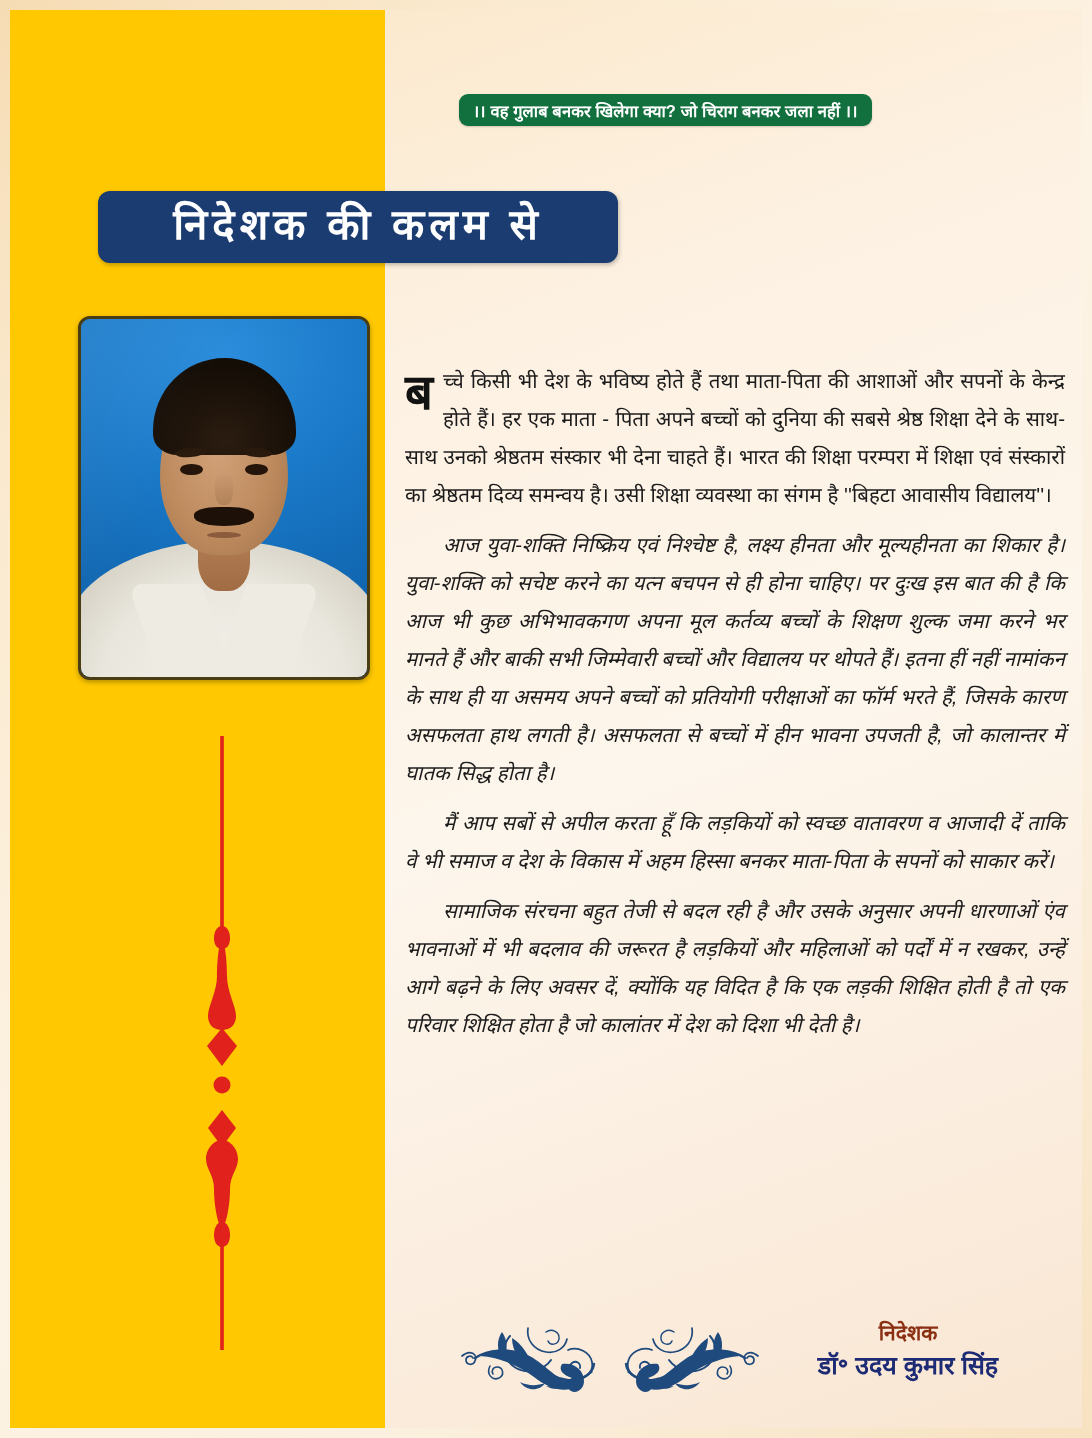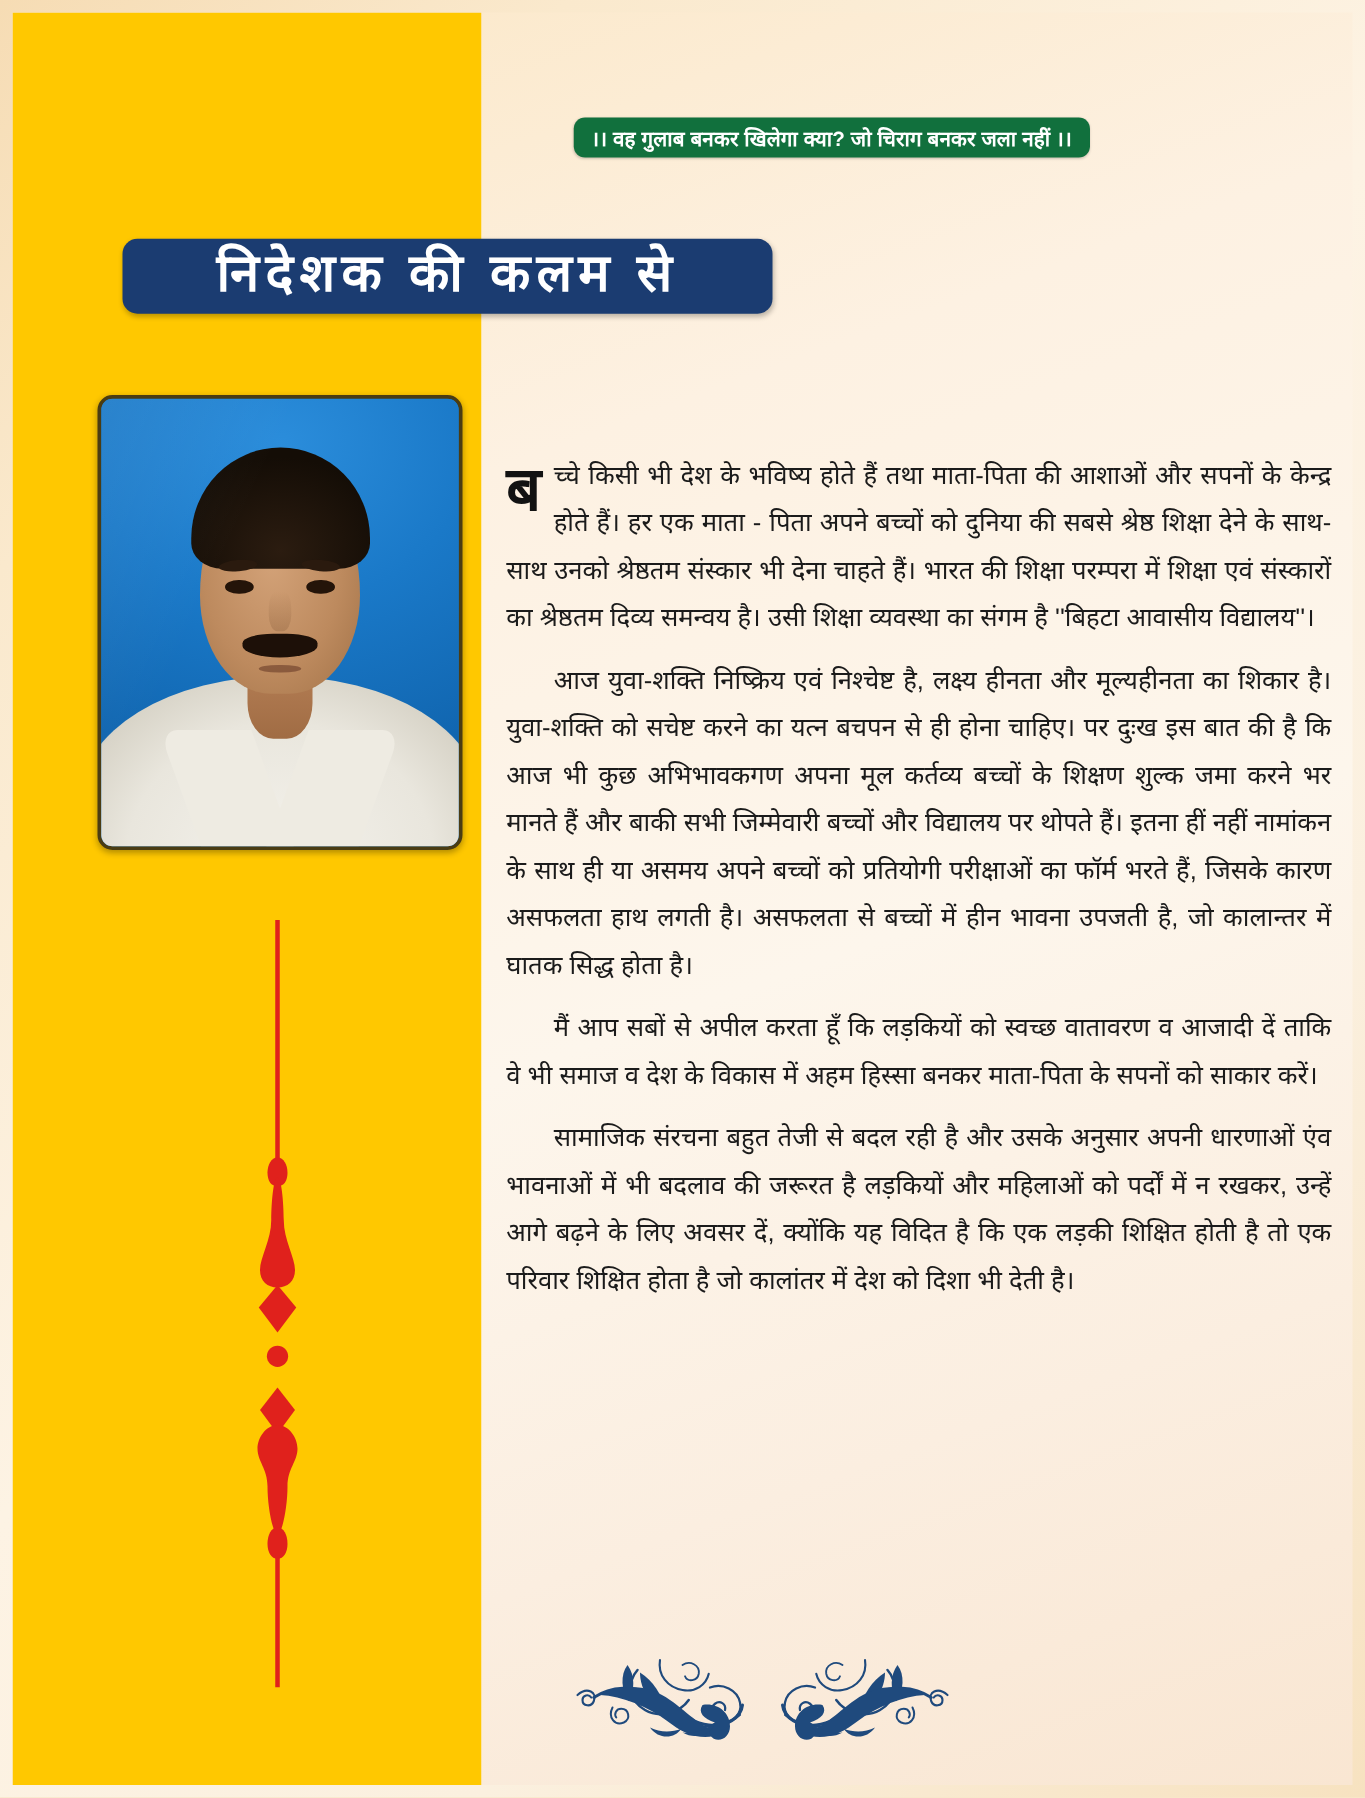--- a/index.html
+++ b/index.html
@@ -65,21 +65,21 @@
     white-space: nowrap;
     letter-spacing: .1px;
   }
 
   
   .title-plate {
     position: absolute;
     left: 88px;
     top: 181px;
     width: 520px;
-    height: 60px;
+    height: 72px;
     background: #1b3c71;
     border-radius: 12px;
     display: flex;
     align-items: center;
     justify-content: center;
     box-shadow: 1px 2px 4px rgba(0,0,0,.25);
   }
   .title-plate .ttext {
     color: #ffffff;
     font-size: 42px;
@@ -209,21 +209,21 @@
     position: absolute;
     left: 10px;
     top: 352px;
     width: 660px;
     color: #1b1b1b;
     font-size: 20.5px;
     line-height: 38px;
     text-align: justify;
   }
   .body-text p { margin: 0 0 12px 0; }
-  .body-text p.indent { text-indent: 38px; }
+  .body-text p.indent { text-indent: 38px; font-style: italic; }
   .dropcap-para { position: relative; min-height: 76px; }
   .dropcap {
     float: left;
     font-size: 49px;
     line-height: 44px;
     font-weight: bold;
     color: #121212;
     margin: 8px 10px 0 0;
     padding: 0;
   }
@@ -351,15 +351,19 @@
           <path d="M52 26 c6 8 6 20 1 29 c-6 -9 -7 -21 -1 -29 z"></path>
           <path d="M62 32 c10 6 18 18 20 30 c-12 -4 -20 -17 -20 -30 z"></path>
           <path d="M30 50 c18 -10 40 -8 56 4 c16 11 26 24 42 26 c-14 8 -30 2 -44 -9 c-16 -12 -36 -20 -54 -21 z"></path>
           <path d="M112 58 c12 -2 22 6 22 17 c0 8 -7 13 -13 10 c-5 -3 -5 -11 1 -13 c-9 -3 -14 -8 -10 -14 z"></path>
           <path d="M96 80 c10 1 19 -2 26 -8 c-3 10 -16 14 -26 8 z"></path>
           <path d="M70 76 c8 4 17 4 25 1 c-5 8 -18 9 -25 -1 z"></path>
         </g>
       </svg>
     </div>
 
+    <div class="signature">
+      <div class="sig-role">निदेशक</div>
+      <div class="sig-name">डॉ॰ उदय कुमार सिंह</div>
+    </div>
 
   </div>
 </div>
 
 </body></html>

